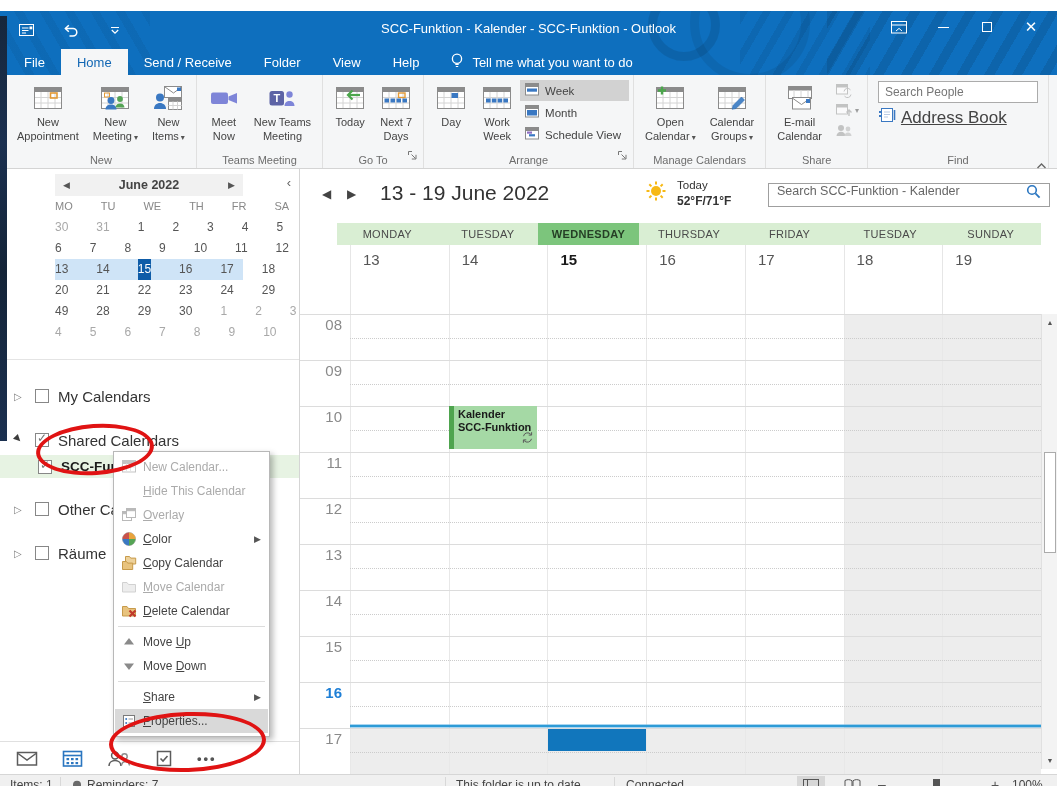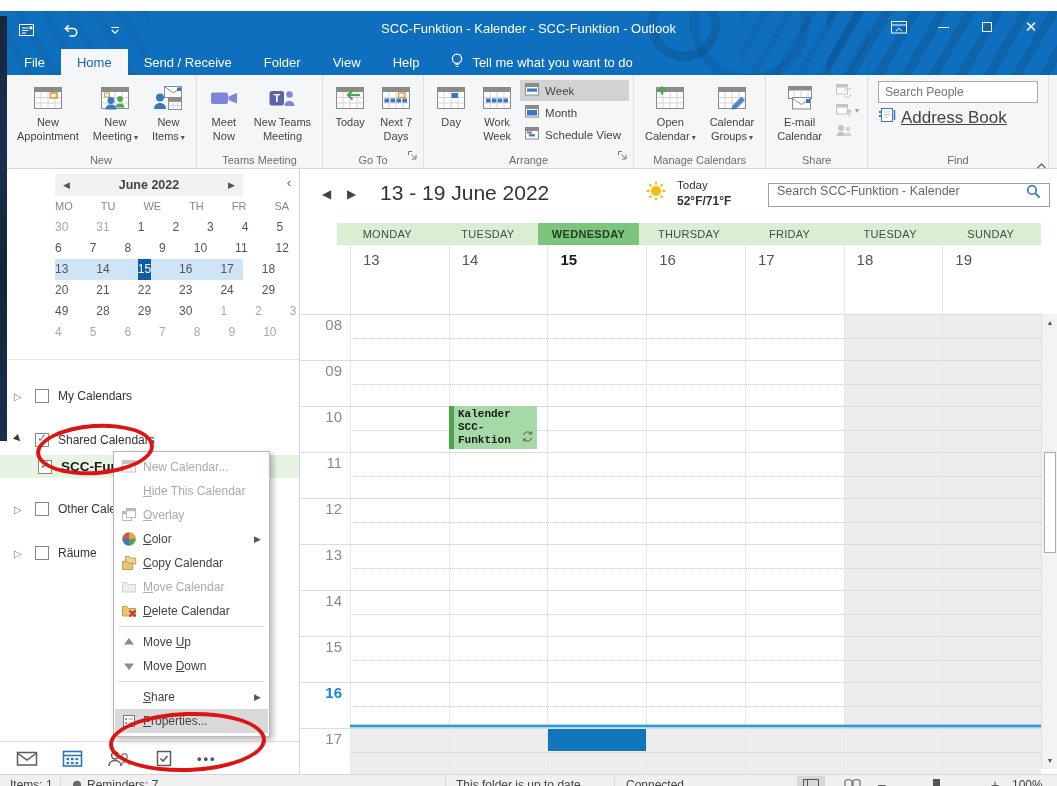--- a/index.html
+++ b/index.html
@@ -63,21 +63,21 @@
   .mc-row { display:flex; height:21px;gap:28px; }
   .mc-cell { width:26px; text-align:center; font-size:12px; color:#555; line-height:21px; }
   .mc-dow { color:#888; font-size:11px; }
   .mc-muted { color:#a8a8a8; }
   .mc-week-hl { background:#cfe4f7; }
   .mc-sel { background:#0e5ca8; color:#fff !important; }
   .pane-sep { position:absolute; left:0; top:190px; width:299px; border-top:1px solid #e4e4e4; }
   .cal-list { position:absolute; left:0; top:196px; width:299px; }
   .cl-row { display:flex; align-items:center; height:26px; margin-top:18px; padding-left:14px; gap:9px; }
   .cl-row.child { margin-top:2px; padding-left:38px; background:#e7f3e3; height:23px; }
-  .cl-label { font-size:12px; color:#333; white-space:nowrap; }
+  .cl-label { font-size:15px; color:#333; white-space:nowrap; }
   .cl-label.bold { font-weight:bold; color:#1a1a1a; font-size:13.5px; }
   .tri { width:12px; font-size:10px; color:#808080; }
   .tri.exp { color:#3c3c3c; }
   .cbx { width:14px; height:14px; border:1px solid #878787; background:#fff; position:relative; flex:none; }
   .cbx.checked::after { content:"✓"; position:absolute; left:1px; top:-3px; font-size:12px; color:#777; }
 
   
   .bottom-nav { position:absolute; left:0; bottom:0px; width:299px; height:33px; border-top:1px solid #e0e0e0; display:flex; align-items:center; gap:24px; padding-left:16px; background:#fff; }
   .nav-ic { display:flex; align-items:center; }
   .nav-more { color:#555; font-size:13px; letter-spacing:2px; font-weight:bold; }
@@ -102,21 +102,21 @@
   .dr-cell { flex:1; border-left:1px solid #e6e6e6; font-size:15px; color:#555; padding:6px 0 0 12px; }
   .dr-cell.today { font-weight:bold; color:#1a1a1a; }
 
   .week-grid { position:absolute; left:0; top:145px; width:741px; height:460px; }
   .hrow { position:relative; display:flex; height:46px; border-top:1px solid #dcdcdc; }
   .hr-label { width:50px; font-size:15px; color:#8a8a8a; text-align:right; padding:1px 8px 0 0; }
   .hr-label.now { color:#1e7fd6; font-weight:bold; }
   .gcell { flex:1; border-left:1px solid #e8e8e8; }
   .gcell.gray { background:#ededed; }
   .half-line { position:absolute; left:50px; right:0; top:50%; border-top:1px dotted #cccccc; }
-  .event { position:absolute; left:149px; top:92px; width:88px; height:43px; background:#a5d9a5; border-left:5px solid #4ea44e; padding:2px 3px 0 4px; font-size:11px; font-weight:bold; color:#1a1a1a; line-height:1.2;font-family:Liberation Mono, monospace; }
+  .event { position:absolute; left:149px; top:92px; width:88px; height:43px; background:#a5d9a5; border-left:5px solid #4ea44e; padding:2px 3px 0 4px; font-size:11px; font-weight:bold; color:#1a1a1a; line-height:1.2; }
   .event .sync { position:absolute; right:3px; bottom:2px; }
   .timeline { position:absolute; left:50px; right:0; top:411px; height:0; border-top:2px solid #2e9bd6; box-shadow:0 -1px 0 rgba(100,180,230,.55), 0 1px 0 rgba(100,180,230,.55); }
   .selection { position:absolute; left:248px; top:415px; width:98px; height:22px; background:#1176bc; }
 
   .vscroll { position:absolute; left:741px; top:145px; width:16px; height:455px; background:#f3f3f3; border-left:1px solid #e0e0e0; }
   .sbtn { position:absolute; left:1px; width:14px; height:15px; background:#f3f3f3; display:flex; align-items:center; justify-content:center; font-size:7px; color:#555; }
   .sthumb { position:absolute; left:1.5px; top:138px; width:12px; height:101px; background:#fff; border:1px solid #ababab; }
 
   
   .ctx-menu { position:absolute; left:113px; top:440px; width:157px; background:#fff; border:1px solid #b8b8b8; box-shadow:3px 3px 6px rgba(0,0,0,.28); padding:3px 1px; z-index:50; }

